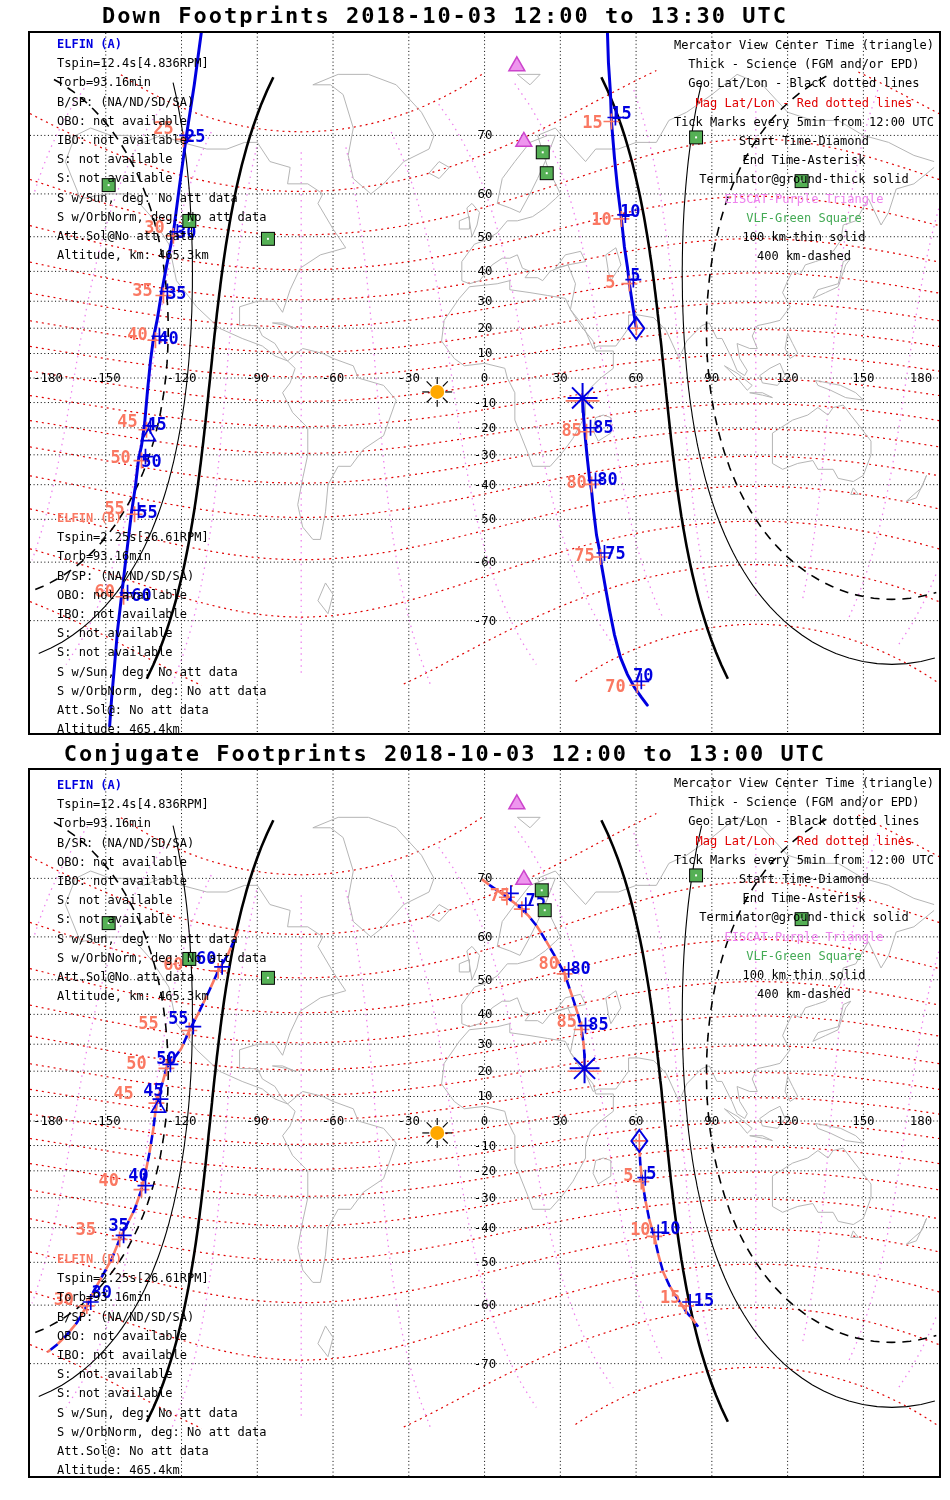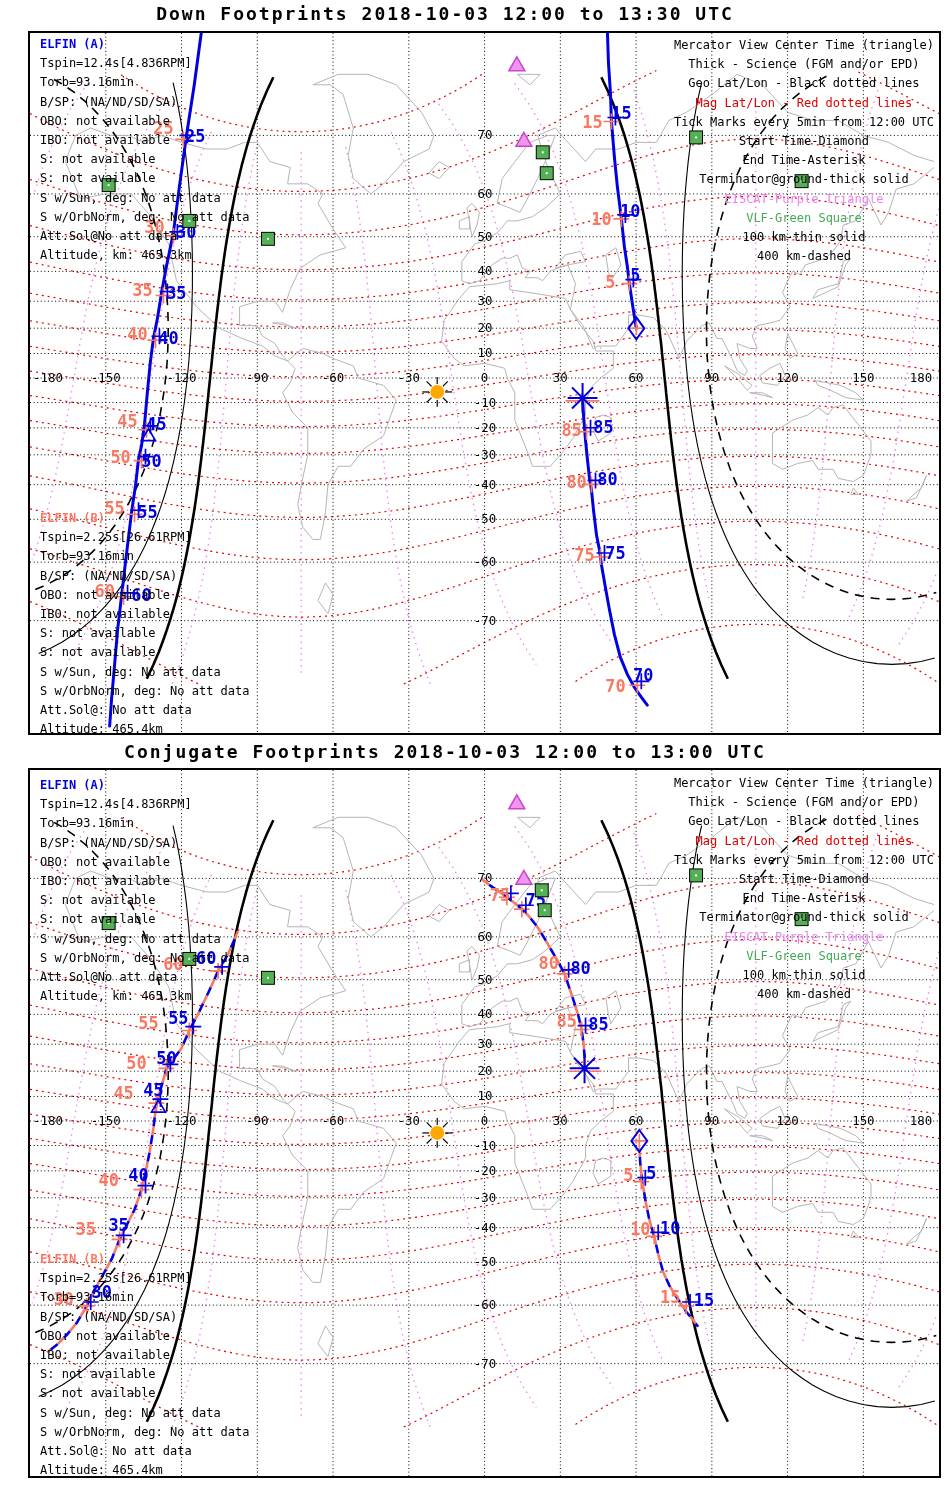--- a/index.html
+++ b/index.html
@@ -1,21 +1,21 @@
 <!DOCTYPE html>
 <html><head>
 <meta charset="utf-8">
 <style>
   html,body{margin:0;padding:0;background:#fff;}
   body{width:950px;height:1500px;position:relative;font-family:"DejaVu Sans Mono",monospace;color:#000;}
   .panel-title{position:absolute;left:0;width:890px;text-align:center;font-weight:bold;
-    font-size:18px;letter-spacing:2px;white-space:pre;}
+    font-size:22px;letter-spacing:2px;white-space:pre;}
   .map-box{position:absolute;left:28px;width:913px;border:2px solid #000;box-sizing:border-box;background:#fff;overflow:hidden;}
   .map-box svg{position:absolute;left:0;top:0;width:100%;height:100%;display:block;}
-  .overlay{position:absolute;white-space:pre;pointer-events:none;}
+  .overlay{position:absolute;white-space:pre;pointer-events:none;margin-left:17px;}
   .info{left:10px;font-size:12px;line-height:19.2px;}
   .info .hdr{font-weight:bold;}
   .legend{right:5px;text-align:center;font-size:12px;line-height:19.2px;}
   .credits{right:5px;text-align:right;font-size:12.5px;line-height:21px;}
   svg text{font-family:"DejaVu Sans Mono",monospace;}
 </style>
 </head>
 <body>
 
 <div class="panel-title" style="top:3px">Down Footprints 2018-10-03 12:00 to 13:30 UTC</div>

